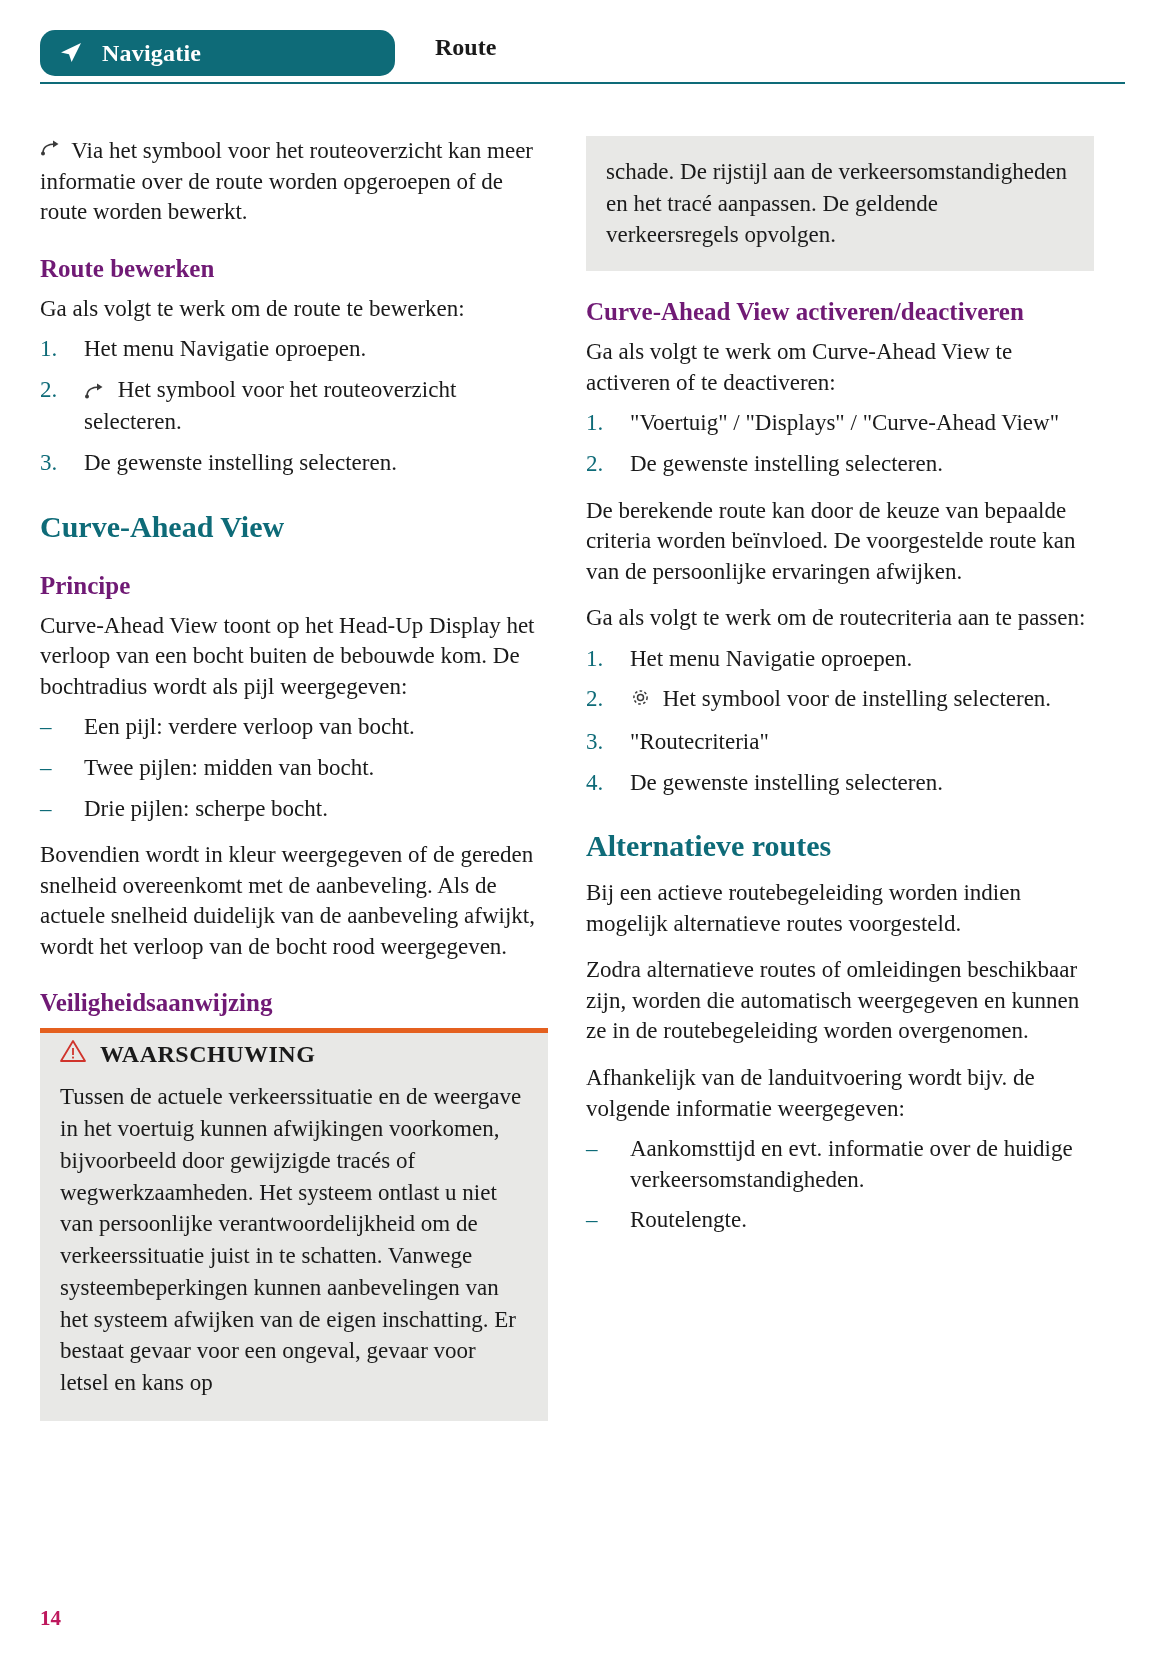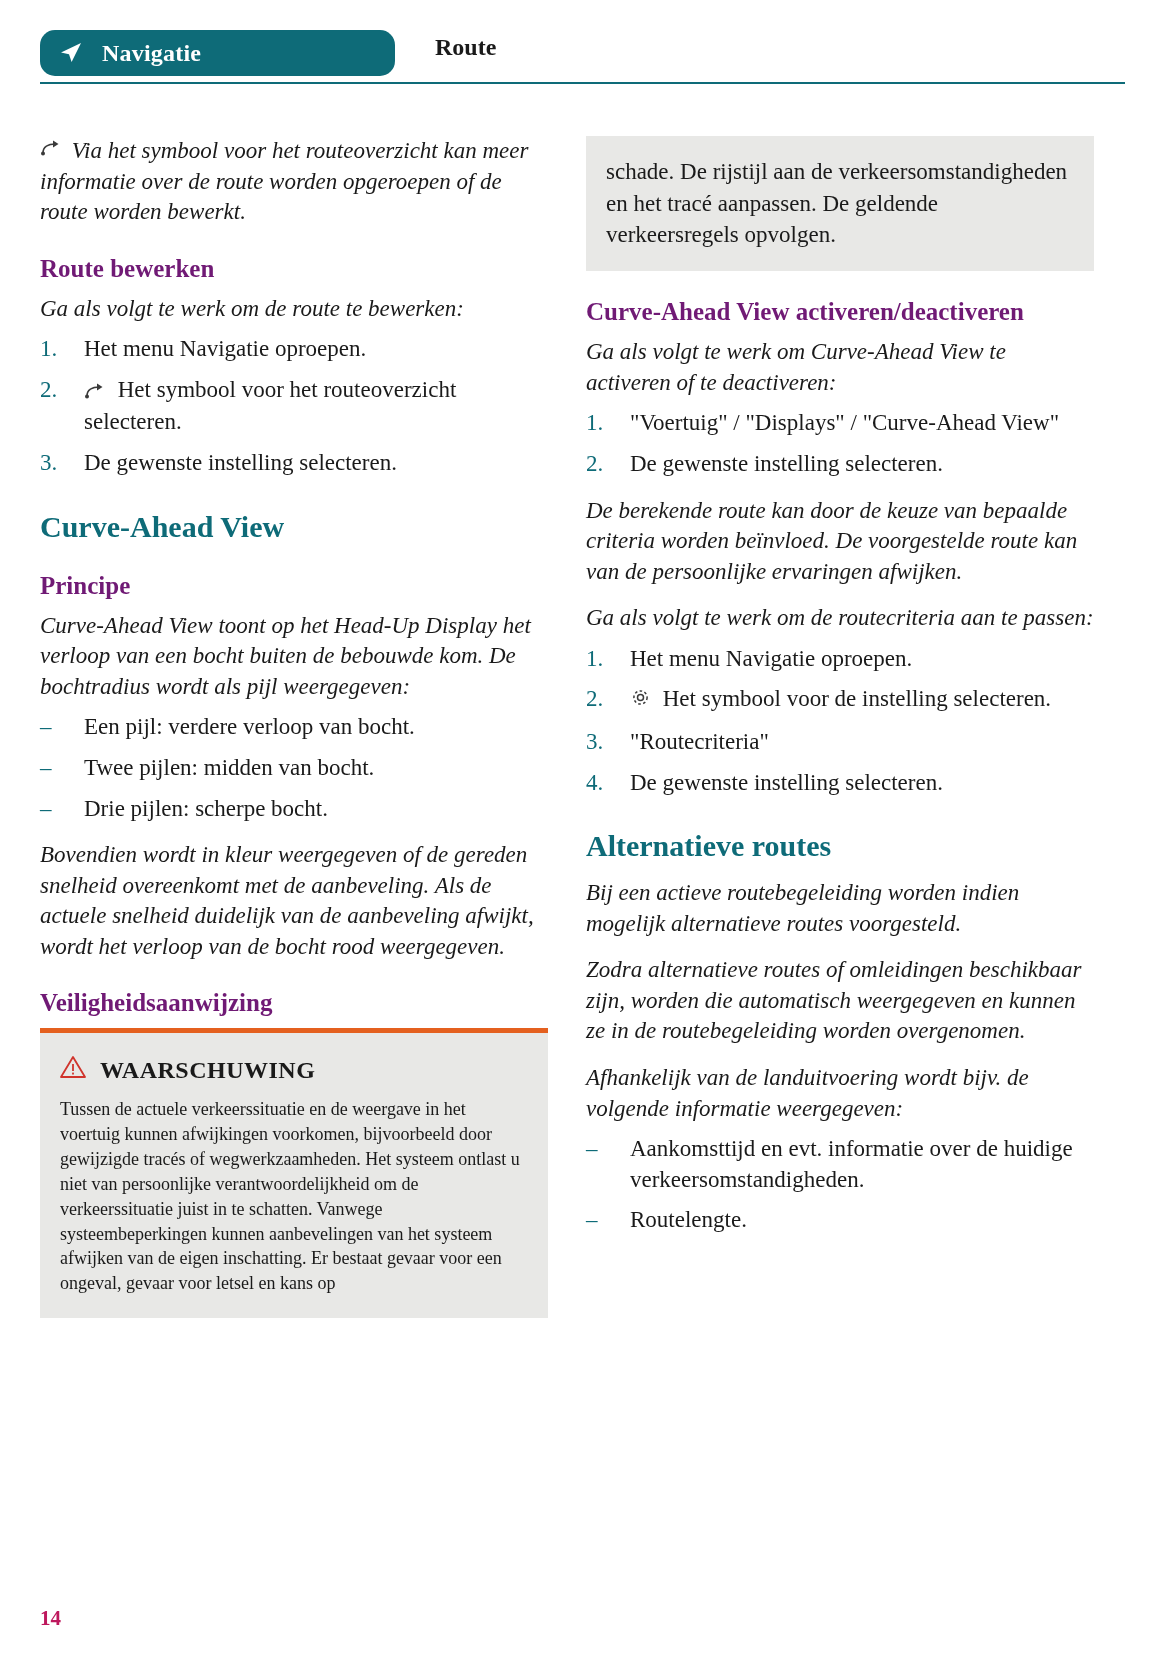--- a/index.html
+++ b/index.html
@@ -84,21 +84,20 @@
     flex: 0 0 508px;
   }
 
   p, li {
     font-size: 23px;
     line-height: 1.33;
     margin: 0 0 0 0;
   }
   .para {
     margin-bottom: 16px;
-    font-style: italic;
   }
   .para.tight {
     margin-bottom: 10px;
   }
 
   h2.h-main {
     color: #0e6b78;
     font-family: "Liberation Serif", serif;
     font-weight: bold;
     font-size: 30px;
@@ -164,39 +163,39 @@
   .inline-icon {
     display: inline-block;
     vertical-align: -2px;
     margin-right: 6px;
   }
 
   
   .warnbox {
     background: #e8e8e6;
     border-top: 5px solid #e4601f;
-    padding: 22px 20px 22px 20px;
+    padding: 6px 20px 22px 20px;
     box-sizing: border-box;
     margin-top: 0;
   }
   .warn-title {
     display: flex;
     align-items: center;
     font-family: "Liberation Serif", serif;
     font-weight: bold;
     font-size: 24px;
     letter-spacing: 0.5px;
     margin-bottom: 12px;
   }
   .warn-title .tri {
     margin-right: 14px;
     display: block;
   }
   .warnbox p {
-    font-size: 18px;
+    font-size: 23px;
     line-height: 1.38;
   }
 
   .graybox-cont {
     background: #e8e8e6;
     padding: 20px 20px 20px 20px;
     box-sizing: border-box;
     margin: 0 0 10px 0;
   }
   .graybox-cont p {

